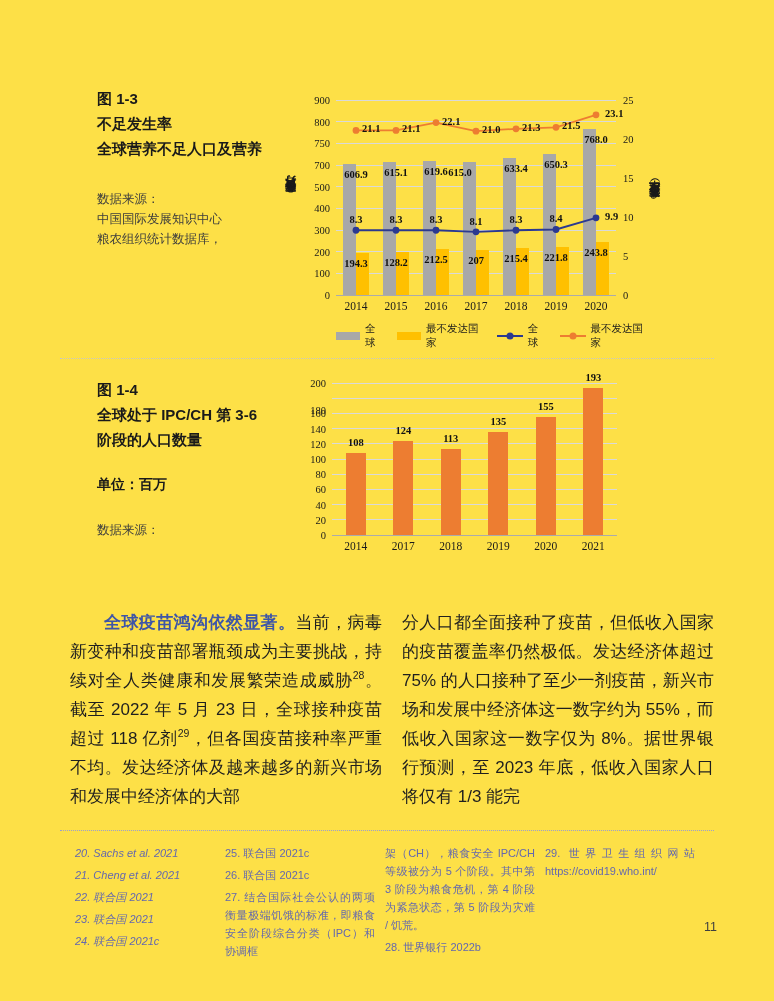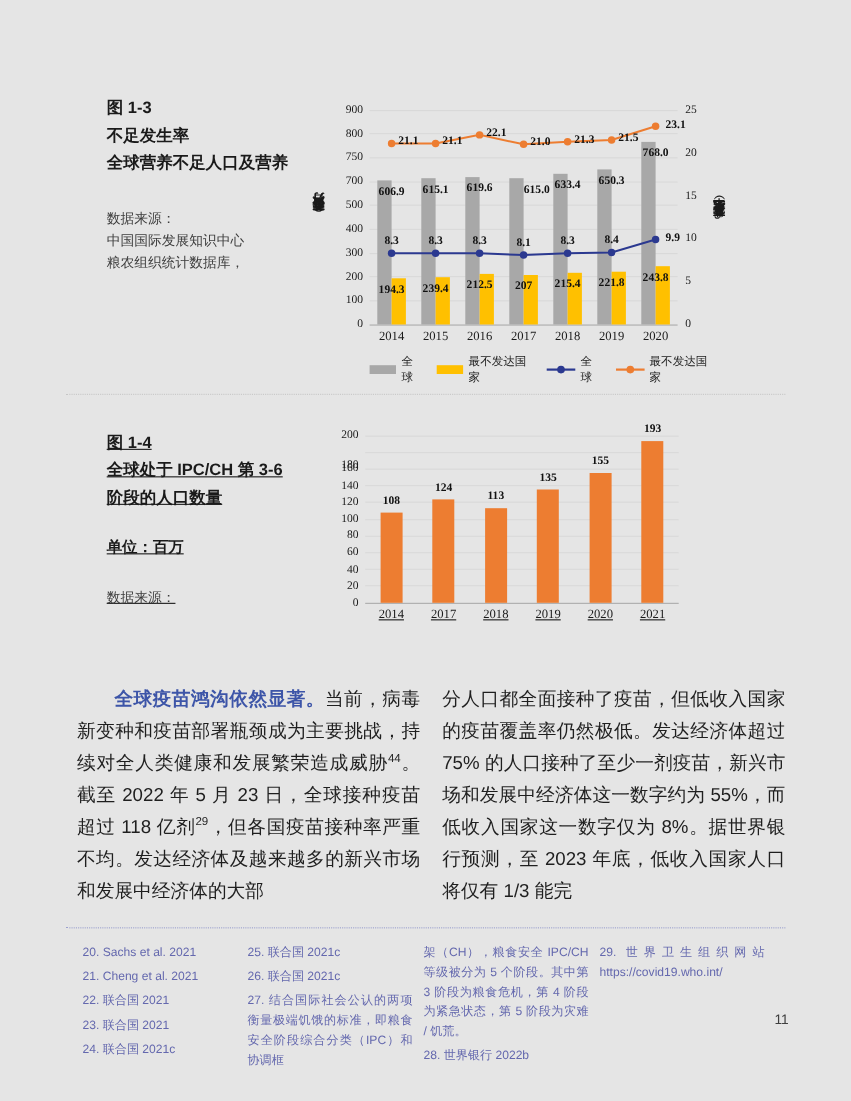--- a/index.html
+++ b/index.html
@@ -1,23 +1,23 @@
 <!DOCTYPE html>
 <html><head>
 <meta charset="utf-8">
 <style>
   html,body{margin:0;padding:0;background:#fff;}
   *{box-sizing:border-box;}
   body{font-family:"Liberation Sans","DejaVu Sans",sans-serif;color:#1a1a1a;}
-  .page{position:relative;width:774px;height:1001px;background:#e5e5e5;overflow:hidden;}
+  .page{position:relative;width:774px;height:1001px;background:#fde047;overflow:hidden;}
 
   
   .fig-section{display:flex;align-items:flex-start;}
   .sec1{padding-top:86px;}
-  .sec2{margin-top:31px;text-decoration:underline;}
+  .sec2{margin-top:18px;}
   .caption{width:185px;margin-left:97px;flex:none;}
   .fig-label{font-size:15px;font-weight:bold;line-height:25px;}
   .fig-title{font-size:15px;font-weight:bold;line-height:25px;}
   .fig-unit{font-size:14px;font-weight:bold;margin-top:24px;}
   .src{margin-top:28px;}
   .src2{margin-top:26px;}
   .src div{font-size:12.5px;color:#3d3d3d;line-height:20px;font-weight:normal;}
 
   
   .chart{display:flex;align-items:flex-start;}
@@ -64,21 +64,21 @@
   .bodytext{display:flex;gap:20px;margin:56px 0 0 70px;}
   .col{width:312px;}
   .para{font-size:17px;line-height:29px;text-align:justify;color:#1f1f1f;margin:0;}
   .indent{text-indent:2em;}
   .lead{color:#3d55a8;font-weight:bold;}
   sup.fnref{font-size:10.5px;vertical-align:super;line-height:0;}
 
   
   .footnotes{display:flex;gap:10px;margin:13px 0 0 75px;}
   .fncol{flex:none;}
-  .fn1{width:140px;}.fn2{width:150px;}.fn3{width:150px;}.fn4{width:150px;}
+  .fn1{width:140px;font-style:italic;}.fn2{width:150px;}.fn3{width:150px;}.fn4{width:150px;}
   .fn-item{font-size:11px;line-height:18px;color:#6468ae;margin-bottom:4px;text-align:justify;}
 
   .pagenum{position:absolute;top:920px;left:704px;font-size:12.5px;color:#3f3f3f;}
 </style>
 </head>
 <body>
 
 <div class="page">
 
   <section class="fig-section sec1">
@@ -119,27 +119,27 @@
               <div class="grid" style="top: 151.167px;"></div>
               <div class="grid" style="top: 172.833px;"></div>
               <div class="grid axisline" style="top: 194.5px;"></div>
               <div class="bar" style="left: 7px; width: 13px; height: 131.495px; background: rgb(168, 168, 168);"></div>
               <div class="dlab" style="left: 20px; top: 68.505px; transform: translateX(-50%);">606.9</div>
               <div class="bar" style="left: 20px; width: 13px; height: 42.0983px; background: rgb(255, 192, 0);"></div>
               <div class="dlab" style="left: 20px; top: 157.902px; transform: translateX(-50%);">194.3</div>
               <div class="bar" style="left: 47px; width: 13px; height: 133.272px; background: rgb(168, 168, 168);"></div>
               <div class="dlab" style="left: 60px; top: 66.7283px; transform: translateX(-50%);">615.1</div>
               <div class="bar" style="left: 60px; width: 13px; height: 43.0517px; background: rgb(255, 192, 0);"></div>
-              <div class="dlab" style="left: 60px; top: 156.948px; transform: translateX(-50%);">239.4</div>
+              <div class="dlab" style="left: 60px; top: 156.948px; transform: translateX(-50%);">128.2</div>
               <div class="bar" style="left: 87px; width: 13px; height: 134.247px; background: rgb(168, 168, 168);"></div>
               <div class="dlab" style="left: 100px; top: 65.7533px; transform: translateX(-50%);">619.6</div>
               <div class="bar" style="left: 100px; width: 13px; height: 46.0417px; background: rgb(255, 192, 0);"></div>
               <div class="dlab" style="left: 100px; top: 153.958px; transform: translateX(-50%);">212.5</div>
               <div class="bar" style="left: 127px; width: 13px; height: 133.25px; background: rgb(168, 168, 168);"></div>
-              <div class="dlab" style="left: 152px; top: 66.75px; transform: translateX(-50%);">615.0</div>
+              <div class="dlab" style="left: 124px; top: 66.75px; transform: translateX(-50%);">615.0</div>
               <div class="bar" style="left: 140px; width: 13px; height: 44.85px; background: rgb(255, 192, 0);"></div>
               <div class="dlab" style="left: 140px; top: 155.15px; transform: translateX(-50%);">207</div>
               <div class="bar" style="left: 167px; width: 13px; height: 137.237px; background: rgb(168, 168, 168);"></div>
               <div class="dlab" style="left: 180px; top: 62.7633px; transform: translateX(-50%);">633.4</div>
               <div class="bar" style="left: 180px; width: 13px; height: 46.67px; background: rgb(255, 192, 0);"></div>
               <div class="dlab" style="left: 180px; top: 153.33px; transform: translateX(-50%);">215.4</div>
               <div class="bar" style="left: 207px; width: 13px; height: 140.898px; background: rgb(168, 168, 168);"></div>
               <div class="dlab" style="left: 220px; top: 59.1017px; transform: translateX(-50%);">650.3</div>
               <div class="bar" style="left: 220px; width: 13px; height: 48.0567px; background: rgb(255, 192, 0);"></div>
               <div class="dlab" style="left: 220px; top: 151.943px; transform: translateX(-50%);">221.8</div>
@@ -287,21 +287,21 @@
             <div class="xtick">2020</div>
             <div class="xtick">2021</div>
           </div>
       </div>
     </div>
   </section>
 
   <section class="bodytext">
     <div class="col">
       <p class="para indent">
-        <span class="lead">全球疫苗鸿沟依然显著。</span><span>当前，病毒新变种和疫苗部署瓶颈成为主要挑战，持续对全人类健康和发展繁荣造成威胁</span><sup class="fnref">44</sup><span>。截至 2022 年 5 月 23 日，全球接种疫苗超过 118 亿剂</span><sup class="fnref">29</sup><span>，但各国疫苗接种率严重不均。发达经济体及越来越多的新兴市场和发展中经济体的大部</span>
+        <span class="lead">全球疫苗鸿沟依然显著。</span><span>当前，病毒新变种和疫苗部署瓶颈成为主要挑战，持续对全人类健康和发展繁荣造成威胁</span><sup class="fnref">28</sup><span>。截至 2022 年 5 月 23 日，全球接种疫苗超过 118 亿剂</span><sup class="fnref">29</sup><span>，但各国疫苗接种率严重不均。发达经济体及越来越多的新兴市场和发展中经济体的大部</span>
       </p>
     </div>
     <div class="col">
       <p class="para">分人口都全面接种了疫苗，但低收入国家的疫苗覆盖率仍然极低。发达经济体超过 75% 的人口接种了至少一剂疫苗，新兴市场和发展中经济体这一数字约为 55%，而低收入国家这一数字仅为 8%。据世界银行预测，至 2023 年底，低收入国家人口将仅有 1/3 能完</p>
     </div>
   </section>
 
   <hr class="rule rule2">
 
   <footer class="footnotes">

